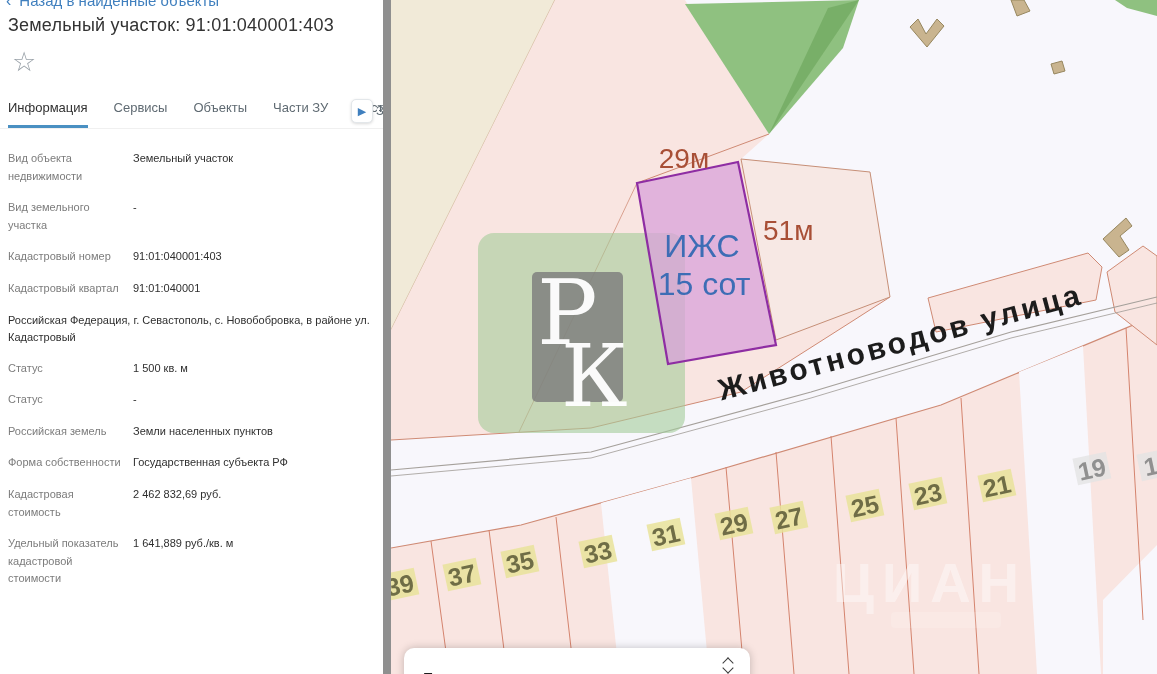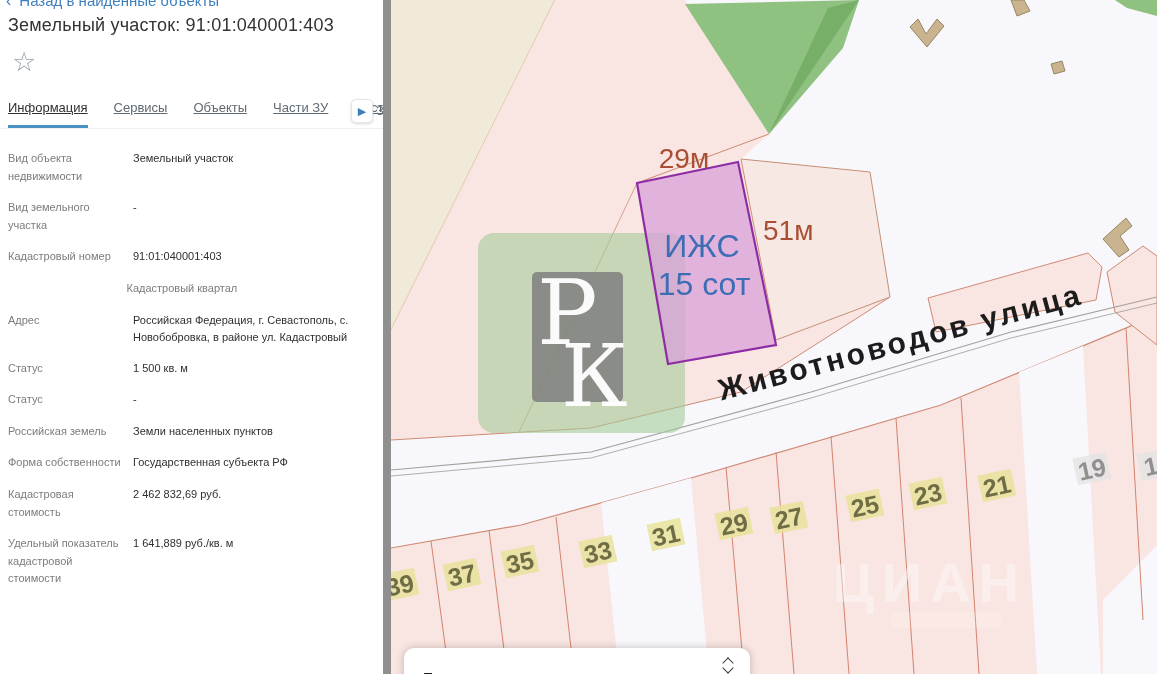--- a/index.html
+++ b/index.html
@@ -6,21 +6,21 @@
   body{width:1157px;height:674px;overflow:hidden;position:relative;
        font-family:"Liberation Sans","DejaVu Sans",sans-serif;}
 
   
   .panel{position:absolute;left:0;top:0;width:395px;height:674px;background:#fff;overflow:hidden;}
   .back-link{position:absolute;top:-8px;left:6px;font-size:15px;color:#3f7fbe;cursor:pointer;white-space:nowrap;}
   .back-link .chev{margin-right:8px;font-size:16px;}
   .page-title{position:absolute;top:15px;left:8px;font-size:18px;color:#333;letter-spacing:.2px;}
   .fav-btn{position:absolute;top:48px;left:6px;font-size:27px;color:#99a1a8;background:none;border:none;cursor:pointer;line-height:1;}
   .tabs{position:absolute;top:92px;left:0;width:383px;display:flex;gap:26px;padding:8px 0 0 8px;box-sizing:border-box;border-bottom:1px solid #f0f0f0;}
-  .tab{font-size:13px;color:#5f6a72;padding-bottom:13px;white-space:nowrap;cursor:pointer;text-decoration:underline;}
+  .tab{font-size:13px;color:#5f6a72;padding-bottom:13px;white-space:nowrap;cursor:pointer;}
   .tab.active{color:#303030;border-bottom:3px solid #4a90c2;padding-bottom:10px;}
   .tab-arrow-btn{position:absolute;left:351px;top:99px;width:22px;height:24px;background:#fff;
      border:1px solid #e3e7ea;border-radius:5px;box-shadow:0 1px 3px rgba(0,0,0,.15);
      color:#3f7fbe;font-size:11px;display:flex;align-items:center;justify-content:center;cursor:pointer;padding:0;}
   .tab-frag{position:absolute;left:376px;top:103px;font-size:13px;color:#5f6a72;}
   .fields{position:absolute;top:150px;left:8px;width:362px;}
   .frow{display:flex;margin-bottom:14px;justify-content:center;}
   .flabel{width:125px;flex-shrink:0;font-size:11px;line-height:1.6;color:#7c7c7c;padding-right:6px;box-sizing:border-box;}
   .fvalue{flex:1;font-size:11px;line-height:1.55;color:#2f2f2f;}
 
@@ -74,23 +74,23 @@
     <div class="frow">
         <div class="flabel">Вид земельного участка</div>
         <div class="fvalue">-</div>
       </div>
     <div class="frow">
         <div class="flabel">Кадастровый номер</div>
         <div class="fvalue">91:01:040001:403</div>
       </div>
     <div class="frow">
         <div class="flabel">Кадастровый квартал</div>
-      </div>
-    <div class="frow">
-        <div class="flabel">Адрес</div>
+        <div class="fvalue">91:01:040001</div>
+      </div>
+    <div class="frow">
         <div class="fvalue">Российская Федерация, г. Севастополь, с. Новобобровка, в районе ул. Кадастровый</div>
       </div>
     <div class="frow">
         <div class="flabel">Статус</div>
         <div class="fvalue">1 500 кв. м</div>
       </div>
     <div class="frow">
         <div class="flabel">Статус</div>
         <div class="fvalue">-</div>
       </div>

